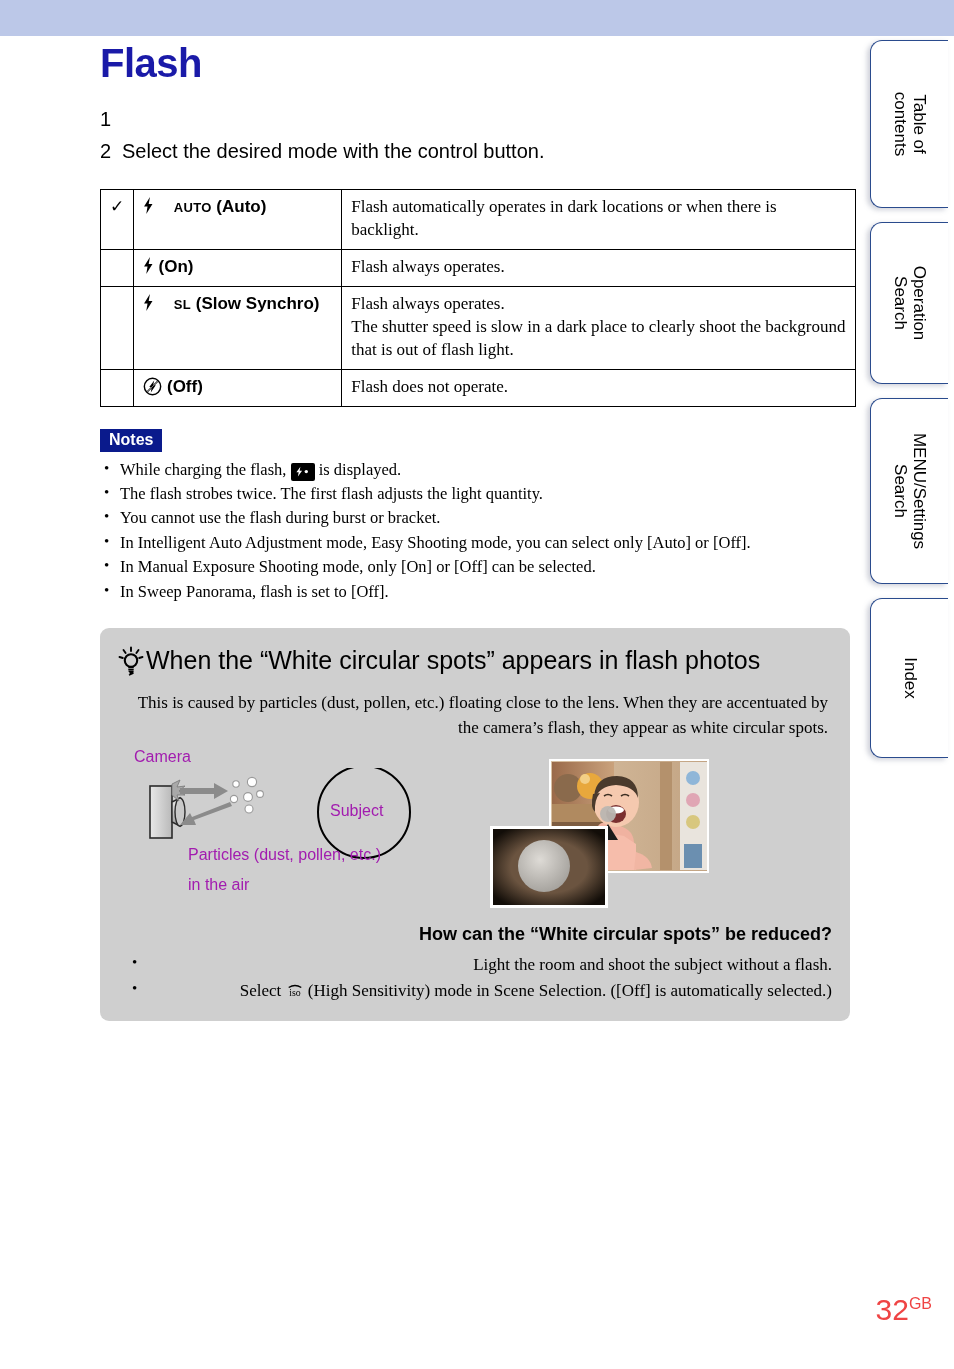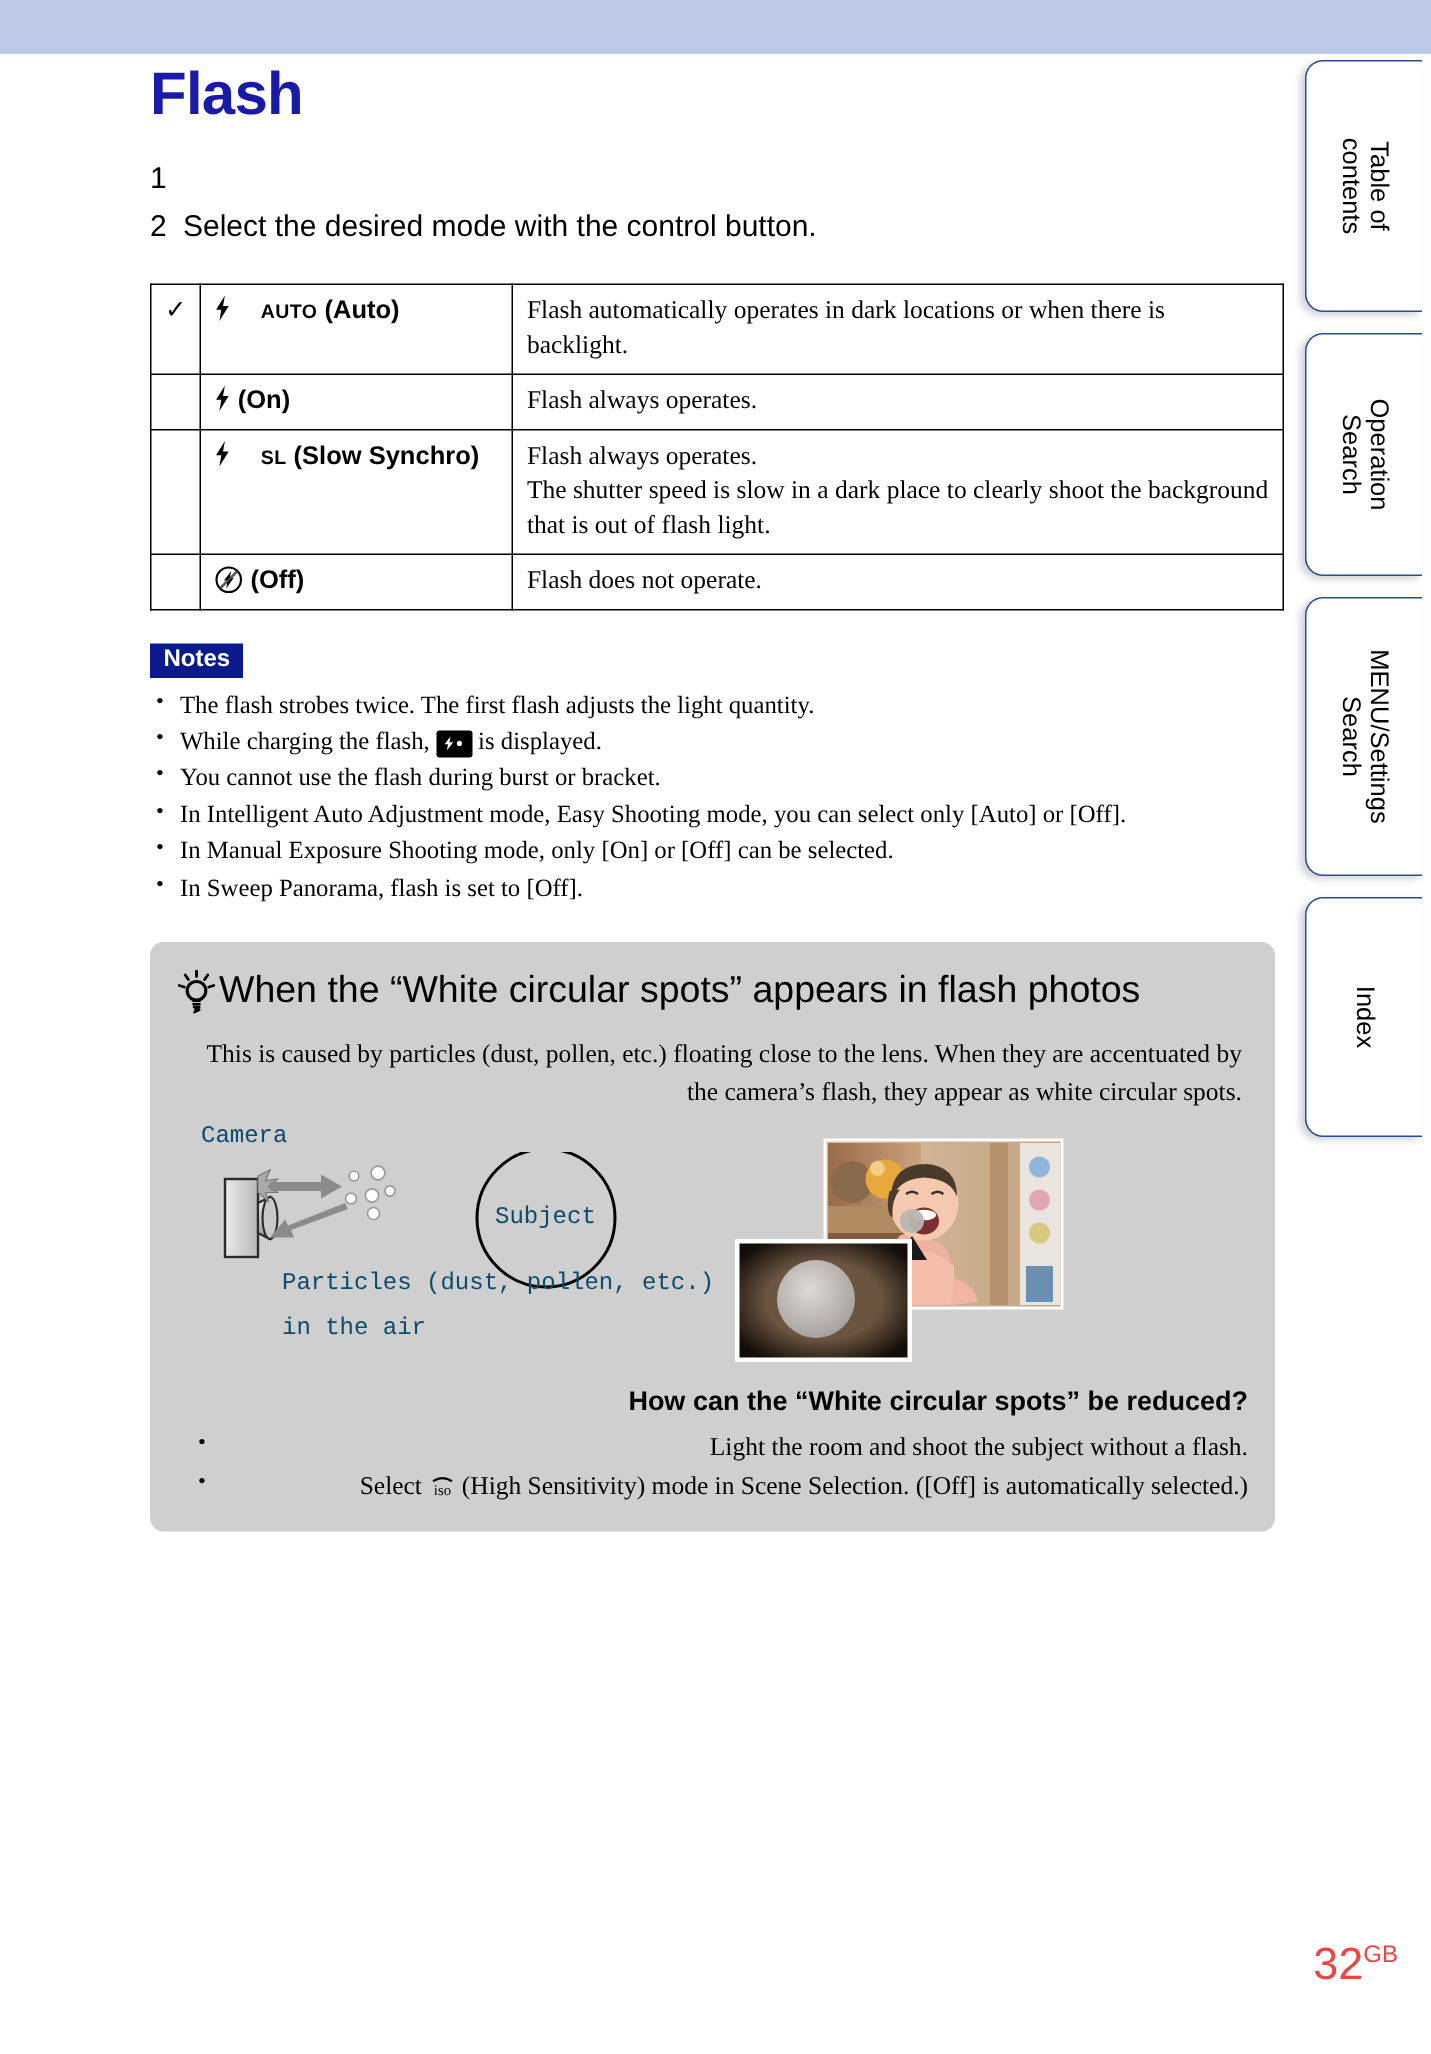--- a/index.html
+++ b/index.html
@@ -81,21 +81,21 @@
   }
   .bulb { flex:none; width:30px; height:30px; margin-top:2px; }
   .tip-head-txt { padding-left:0px; text-indent:0; }
   .tip-body {
     font-family:"Liberation Serif", serif; font-size:17px; line-height:1.45;
     margin-top:14px; padding-left:12px; width:712px;
   }
 
   
   .illus { position:relative; height:168px; margin-top:6px; }
-  .lbl { position:absolute; font-family:Liberation Mono, monospace; font-size:16px; color:#0c4a6e; }
+  .lbl { position:absolute; font-family:Liberation Sans, sans-serif; font-size:16px; color:#a21caf; }
 
   .sub-title {
     font-family:"Liberation Sans", sans-serif; font-weight:bold; font-size:18px;
     margin-top:10px; padding-left:12px;
   }
   ul.tips { list-style:none; margin:7px 0 0 0; padding:0 0 0 12px; font-size:17px; line-height:1.5; }
   ul.tips li { position:relative; padding-left:20px; }
   ul.tips li:before { content:"\2022"; position:absolute; left:4px; top:-1px; font-size:15px; }
   .isoicon { display:inline-block; width:18px; height:15px; vertical-align:-2px; }
 
@@ -199,31 +199,31 @@
             </span>
             <span>(Off)</span>
           </td>
           <td class="desc">Flash does not operate.</td>
         </tr>
       </tbody>
     </table>
 
     <div class="notes-tag">Notes</div>
     <ul class="notes">
-      <li><span>The flash strobes twice. The first flash adjusts the light quantity.</span></li>
       <li>
         <span>While charging the flash,</span>
         <span class="chargebox">
           <svg width="17" height="11" viewBox="0 0 17 11">
             <path d="M6.4 0.8 L2.4 6.2 H4.7 L3.9 10.4 L8.1 4.8 H5.6 Z" fill="#fff"></path>
             <circle cx="12.3" cy="5.6" r="1.7" fill="#fff"></circle>
           </svg>
         </span>
         <span>is displayed.</span>
       </li>
+      <li><span>The flash strobes twice. The first flash adjusts the light quantity.</span></li>
       <li><span>You cannot use the flash during burst or bracket.</span></li>
       <li><span>In Intelligent Auto Adjustment mode, Easy Shooting mode, you can select only [Auto] or [Off].</span></li>
       <li><span>In Manual Exposure Shooting mode, only [On] or [Off] can be selected.</span></li>
       <li><span>In Sweep Panorama, flash is set to [Off].</span></li>
     </ul>
 
     <div class="tipbox">
       <div class="tip-head">
         <span class="bulb">
           <svg viewBox="0 0 30 30">

